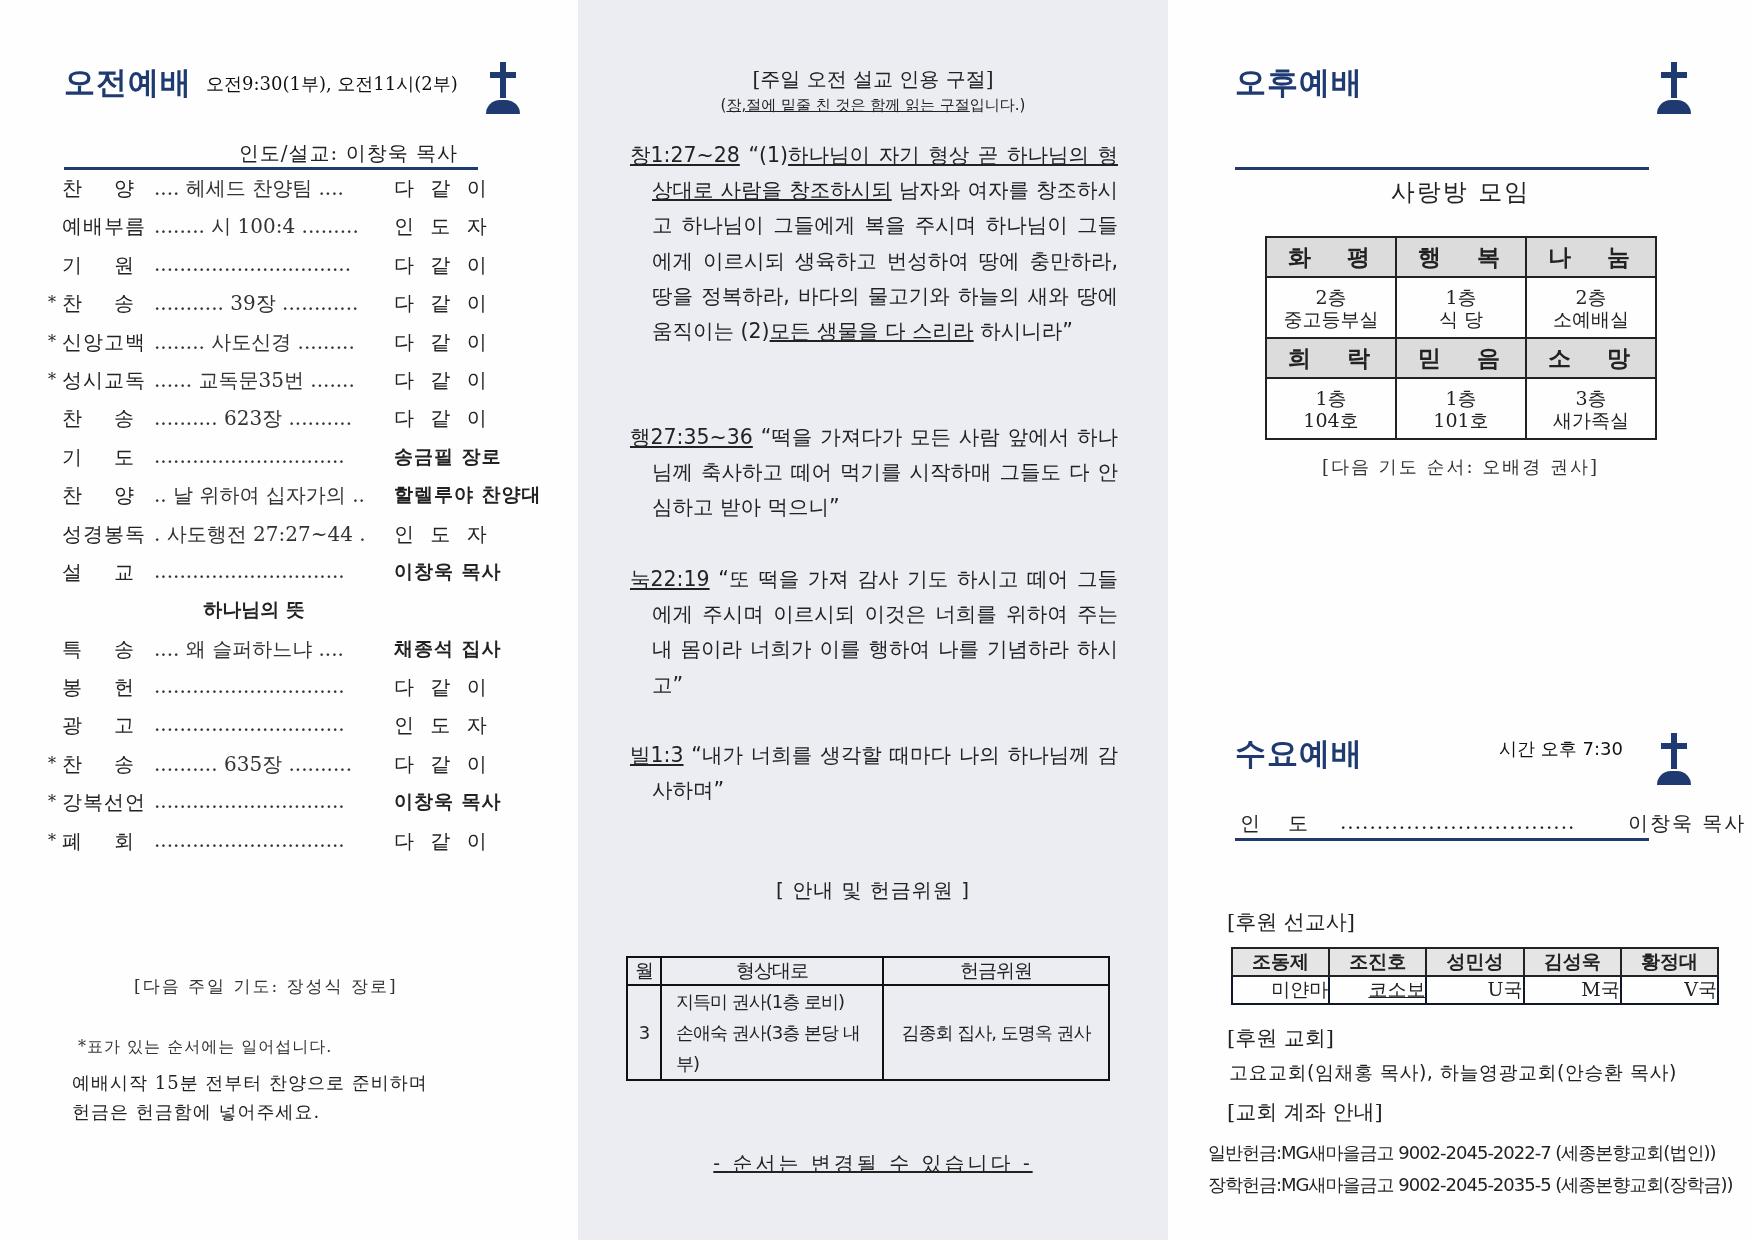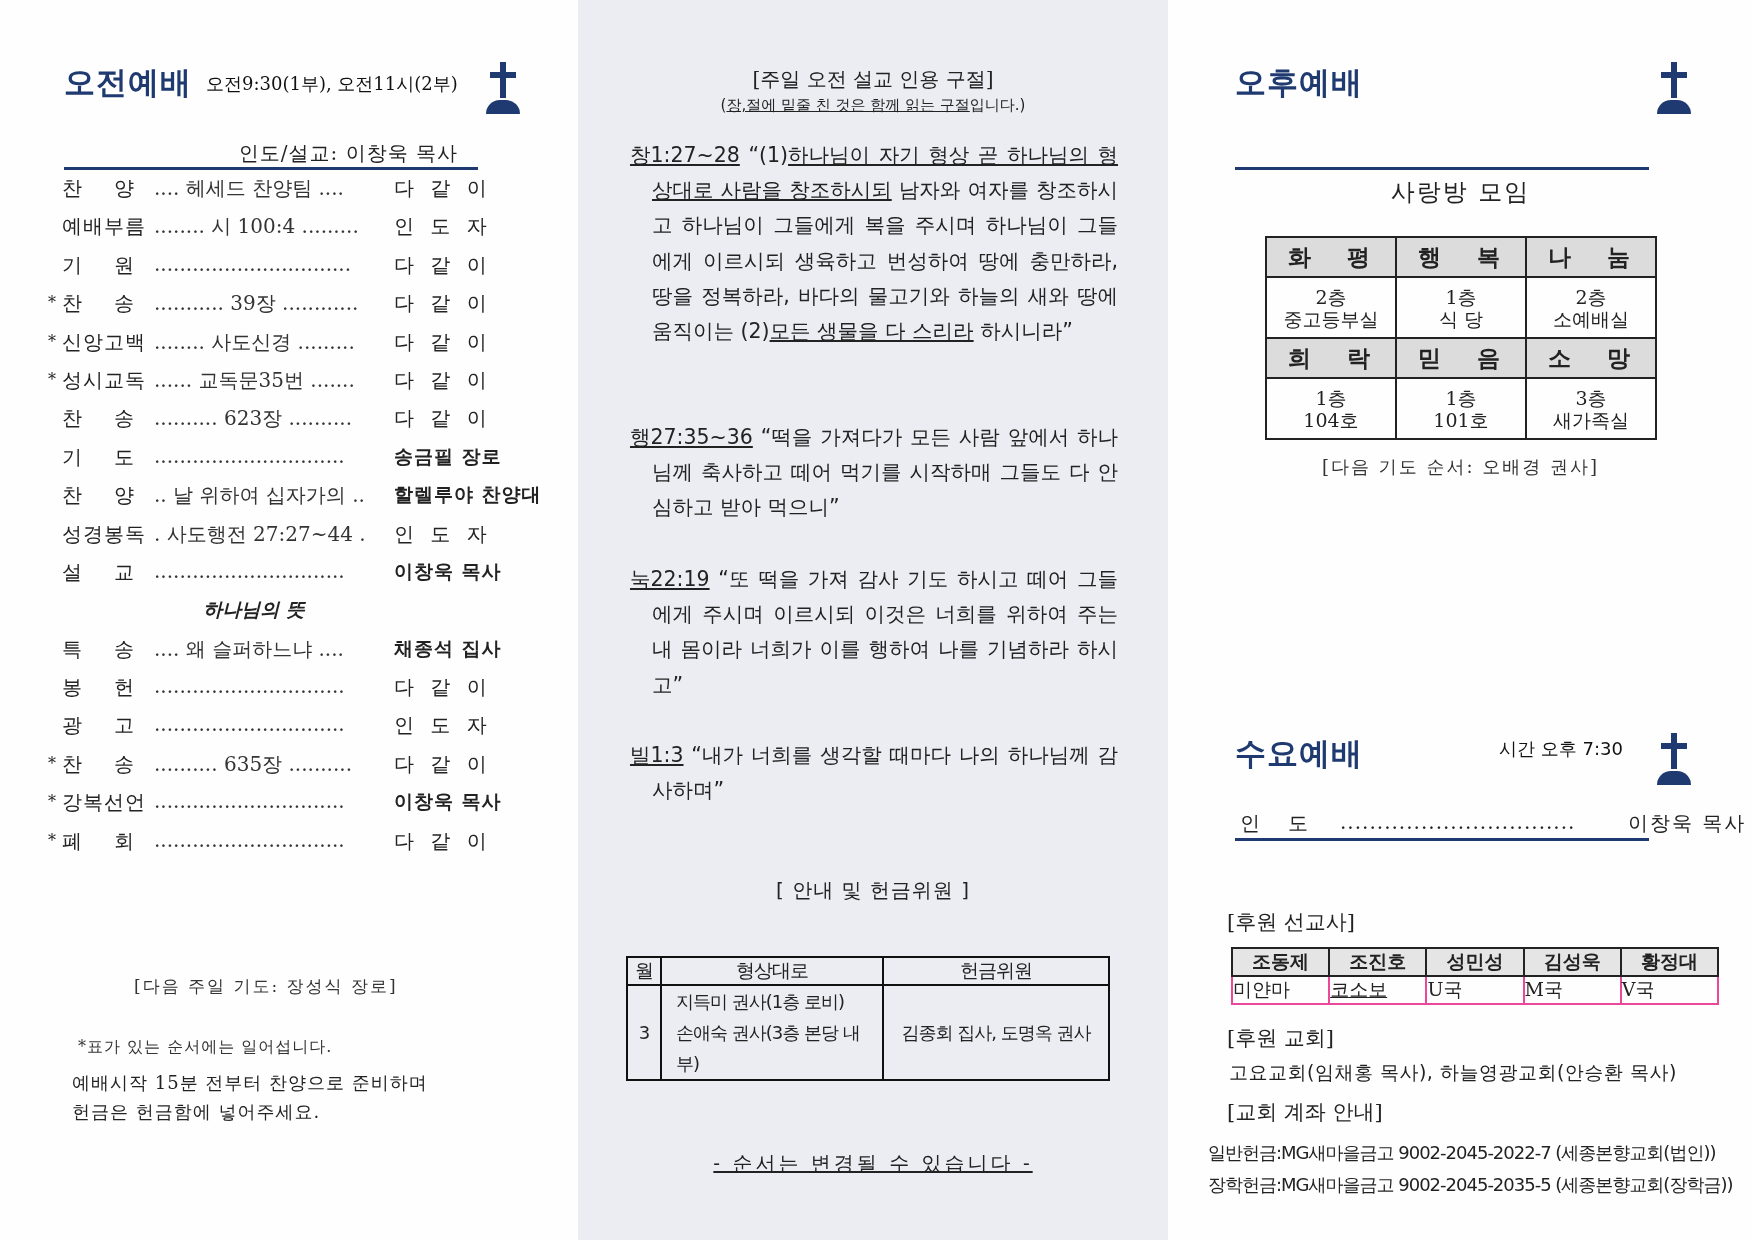--- a/index.html
+++ b/index.html
@@ -24,21 +24,21 @@
   
   .leader { position:absolute; right:120px; top:140px; font-size:20px; letter-spacing:1px; }
   .order { position:absolute; left:56px; top:175px; width:480px; }
   .row { position:relative; height:38.4px; font-size:20px; white-space:nowrap; }
   .row .star { position:absolute; left:-8px; top:3px; font-size:16px; }
   .row .lbl { position:absolute; left:6px; width:72px; display:flex; justify-content:space-between; }
   .row .lbl.tight { justify-content:flex-start; letter-spacing:1px; }
   .row .mid { position:absolute; left:86px; width:282px; overflow:hidden; color:#333;margin-left:12px; }
   .row .who { position:absolute; left:338px; letter-spacing:5px; }
   .row .who.bold { font-weight:bold; letter-spacing:1px; font-family:"DejaVu Sans","Liberation Sans",sans-serif; font-size:19px; }
-  .row.center { text-align:center; font-weight:bold; font-family:"DejaVu Sans","Liberation Sans",sans-serif; font-size:19px;font-style:italic; }
+  .row.center { text-align:center; font-weight:bold; font-family:"DejaVu Sans","Liberation Sans",sans-serif; font-size:19px; }
   .row.center span { position:absolute; left:0; width:396px; text-align:center; }
   .note-next { position:absolute; left:134px; top:975px; font-size:17px; color:#333; letter-spacing:2px; }
   .foot1 { position:absolute; left:78px; top:1037px; font-size:16px; color:#333; letter-spacing:1px; }
   .foot2 { position:absolute; left:72px; top:1068px; font-size:18px; line-height:29px; color:#222; letter-spacing:1px; }
 
   
   .c-title { position:absolute; left:0; width:100%; text-align:center; top:66px; font-size:20px; }
   .c-sub { position:absolute; left:0; width:100%; text-align:center; top:96px; font-size:15px; font-family:"DejaVu Sans","Liberation Sans",sans-serif; }
   .c-sub u { text-decoration:underline; }
   .verse { position:absolute; left:52px; width:488px; font-family:"DejaVu Sans","Liberation Sans",sans-serif; font-size:20.5px; line-height:35.2px; text-align:justify; color:#222; }
@@ -62,21 +62,21 @@
   .sarang-note { position:absolute; left:0; width:100%; text-align:center; top:455px; font-size:18px; color:#333; letter-spacing:2px; }
 
   .wed-lead { position:absolute; left:72px; top:810px; font-size:20px; white-space:nowrap; width:460px; }
   .wed-lead .lbl { position:absolute; left:0; width:68px; display:flex; justify-content:space-between; }
   .wed-lead .dots { position:absolute; left:100px; letter-spacing:1px; }
   .wed-lead .who { position:absolute; left:388px; letter-spacing:2px; }
 
   .h-small { position:absolute; font-size:21px; }
   table.miss { position:absolute; left:63px; top:947px; width:488px; border-collapse:collapse; font-family:"DejaVu Sans","Liberation Sans",sans-serif; }
   table.miss th { background:#e5e5e5; border:2px solid #222; height:27px; font-size:19px; font-weight:bold; }
-  table.miss td { border:2px solid #ec4899; height:28px; text-align:left; font-size:19px; font-family:"DejaVu Serif","Liberation Serif",serif; }
+  table.miss td { border:2px solid #0f172a; height:28px; text-align:right; font-size:19px; font-family:"DejaVu Serif","Liberation Serif",serif; }
   table.miss td.ul { text-decoration:underline; }
   .churches { position:absolute; left:61px; top:1060px; font-family:"DejaVu Sans","Liberation Sans",sans-serif; font-size:19px; letter-spacing:0.5px; }
   .acct { position:absolute; left:40px; font-family:"DejaVu Sans","Liberation Sans",sans-serif; font-size:18px; letter-spacing:-1px; }
 </style>
 </head>
 <body>
 
 <div class="panel" id="left">
   <div class="sec-head" style="left:64px; top:62px; width:460px;">
     <span class="sec-title">오전예배</span>

